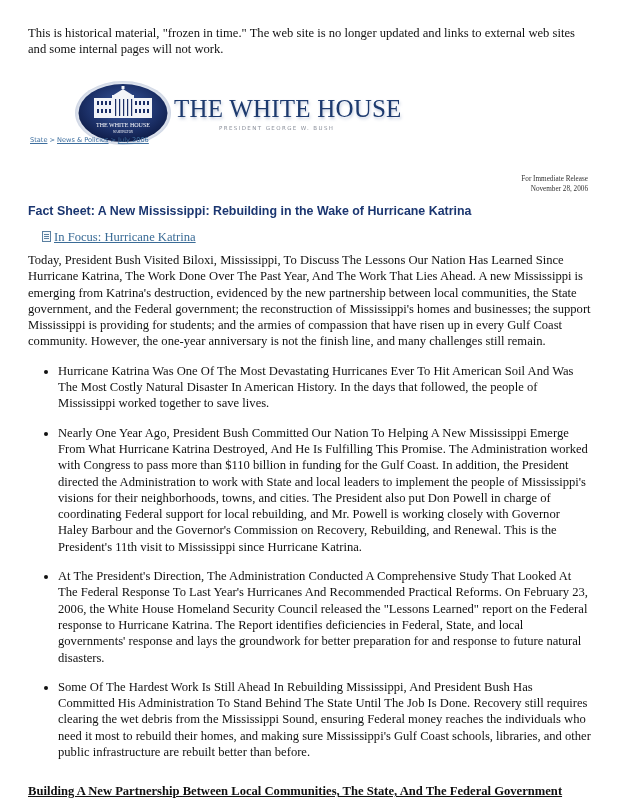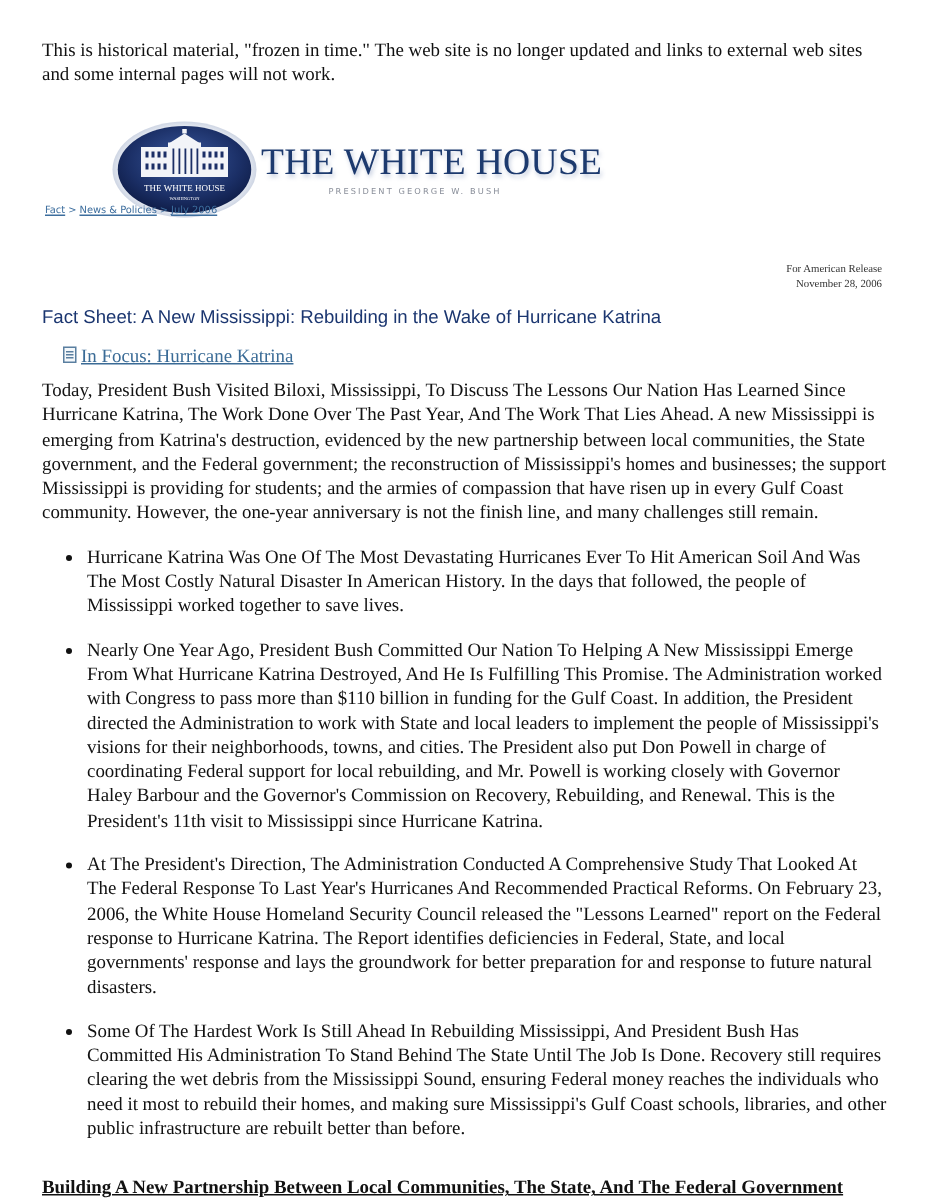--- a/index.html
+++ b/index.html
@@ -83,21 +83,21 @@
       text-align: right;
       font-size: 7.2px;
       line-height: 10px;
       color: #333;
     }
     .title {
       position: absolute;
       left: 28px;
       top: 204px;
       font-family: "Liberation Sans", "DejaVu Sans", sans-serif;
-      font-weight: normal;
+      font-weight: bold;
       font-size: 12.4px;
       color: #1b3670;
       white-space: nowrap;
     }
     .infocus {
       position: absolute;
       left: 42px;
       top: 230px;
       font-size: 12.6px;
       white-space: nowrap;
@@ -204,25 +204,25 @@
         <rect x="57" y="19" width="1.2" height="17"></rect>
     </g>
     <text x="49" y="47" text-anchor="middle" font-family="Liberation Serif, serif" font-size="6" fill="#ffffff">THE WHITE HOUSE</text>
     <text x="49" y="53" text-anchor="middle" font-family="Liberation Serif, serif" font-size="3" fill="#ffffff">WASHINGTON</text>
   </svg>
   <div class="wh-title">THE WHITE HOUSE</div>
   <div class="wh-sub">PRESIDENT GEORGE W. BUSH</div>
 </div>
 
 <div class="breadcrumb">
-  <a href="#">Fact</a><span class="sep">&gt;</span><a href="#">News &amp; Policies</a><span class="sep">&gt;</span><a href="#">July 2006</a>
+  <a href="#">State</a><span class="sep">&gt;</span><a href="#">News &amp; Policies</a><span class="sep">&gt;</span><a href="#">July 2006</a>
 </div>
 
 <div class="release">
-  <div>For American Release</div>
+  <div>For Immediate Release</div>
   <div>November 28, 2006</div>
 </div>
 
 <h1 class="title" style="margin:0;">Fact Sheet: A New Mississippi: Rebuilding in the Wake of Hurricane Katrina</h1>
 
 <div class="infocus">
   <span class="doc-icon"></span><a href="#">In Focus: Hurricane Katrina</a>
 </div>
 
 <div class="body-text">

